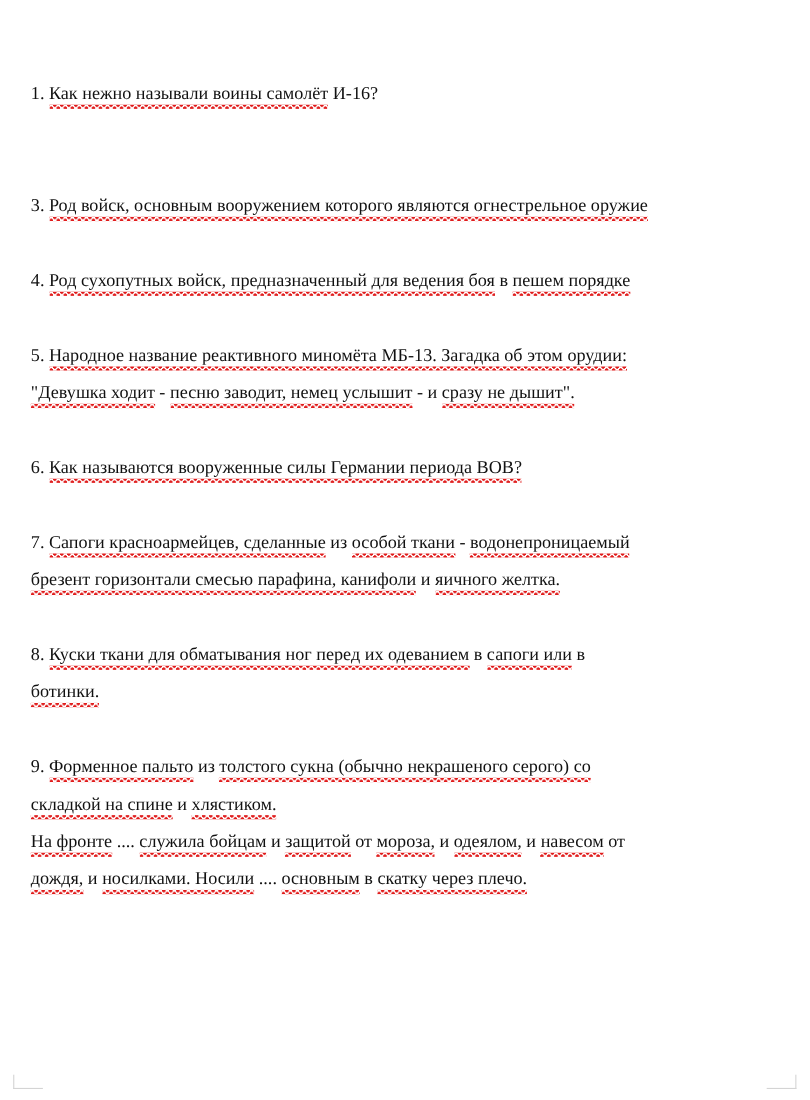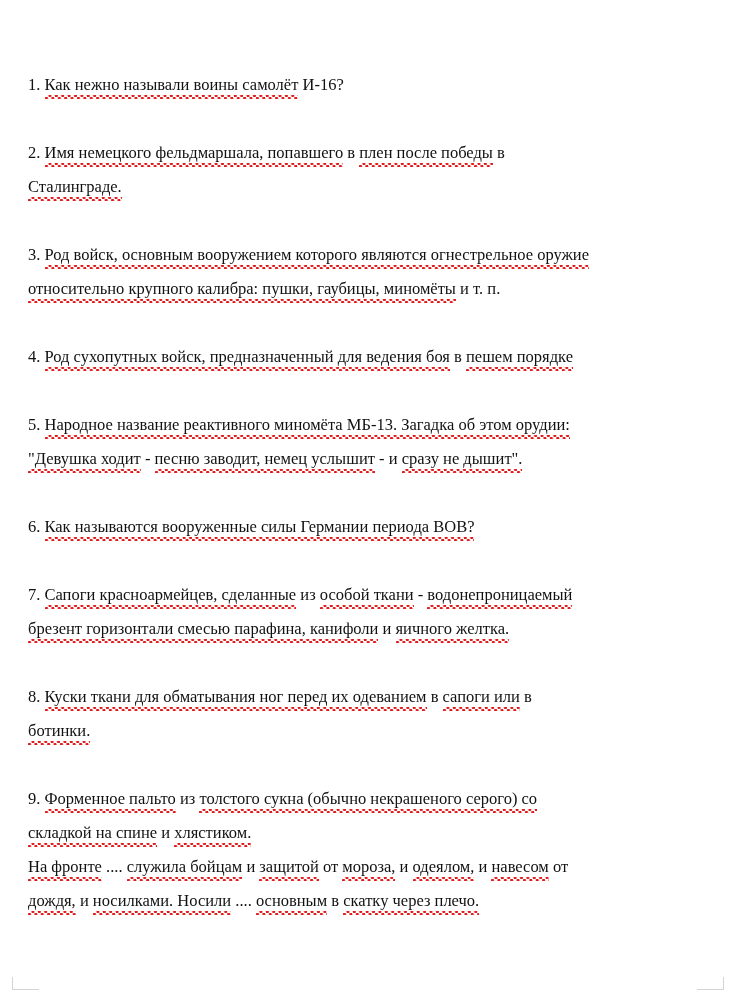--- a/index.html
+++ b/index.html
@@ -130,28 +130,23 @@
 
 
     <div class="gap"></div>
     <div class="gap"></div>
 
     <div id="items-container">
         <div class="block">
           <div class="line"><span>1.</span> <span class="sq">Как нежно называли воины самолёт</span> <span>И-16?</span></div>
         </div>
         <div class="gap"></div>
-        <div class="block">
-          <div class="line"><span>2.</span> <span class="sq">Имя немецкого фельдмаршала, попавшего</span> <span>в</span> <span class="sq">плен после победы</span> <span>в</span></div>
-          <div class="line"><span class="sq">Сталинграде.</span></div>
-        </div>
         <div class="gap"></div>
         <div class="block">
           <div class="line"><span>3.</span> <span class="sq">Род войск, основным вооружением которого являются огнестрельное оружие</span></div>
-          <div class="line"><span class="sq">относительно крупного калибра: пушки, гаубицы, миномёты</span> <span>и</span> <span>т.</span> <span>п.</span></div>
         </div>
         <div class="gap"></div>
         <div class="block">
           <div class="line"><span>4.</span> <span class="sq">Род сухопутных войск, предназначенный для ведения боя</span> <span>в</span> <span class="sq">пешем порядке</span></div>
         </div>
         <div class="gap"></div>
         <div class="block">
           <div class="line"><span>5.</span> <span class="sq">Народное название реактивного миномёта МБ-13. Загадка об этом орудии:</span></div>
           <div class="line"><span class="sq">"Девушка ходит</span> <span>-</span> <span class="sq">песню заводит, немец услышит</span> <span>-</span> <span>и</span> <span class="sq">сразу не дышит".</span></div>
         </div>

